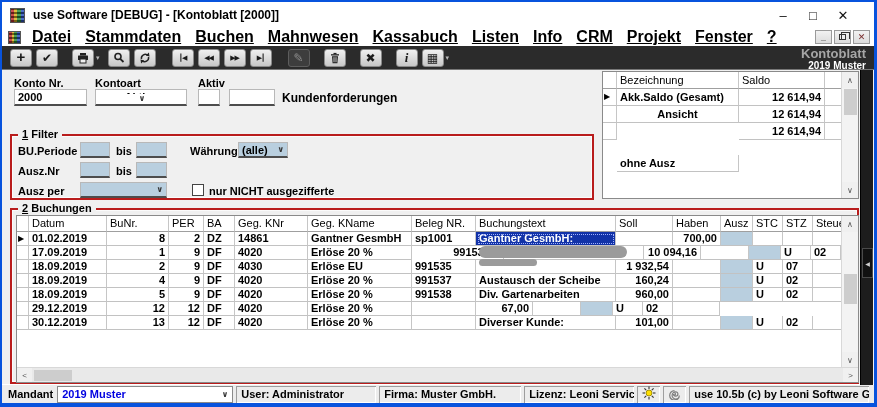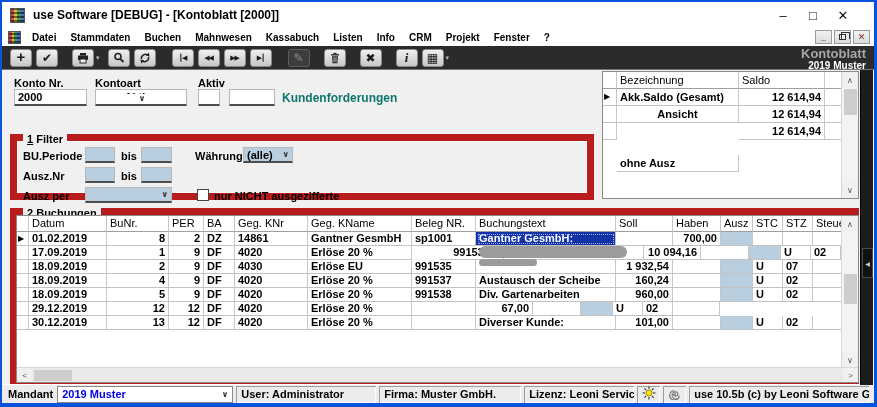--- a/index.html
+++ b/index.html
@@ -13,21 +13,21 @@
      background:
        repeating-linear-gradient(0deg, rgba(0,0,0,.45) 0 2px, rgba(255,255,255,.15) 2px 4px),
        linear-gradient(90deg,#c03030 0 25%,#d8b020 25% 50%,#2f8f3a 50% 75%,#2f55c0 75% 100%);
      border:1px solid #555;}
   .appicon.small{width:13px;height:13px;}
   .ttl{margin-left:8px;font-weight:bold;font-size:12px;white-space:nowrap;}
   .wctl{margin-left:auto;display:flex;align-items:center;padding-right:16px;}
   .wbtn{display:inline-block;width:30px;text-align:center;font-size:13px;color:#111;cursor:default;}
   
   .menubar{height:18px;background:#fff;display:flex;align-items:center;padding-left:6px;position:relative;}
-  .mi{font-weight:bold;font-size:10px;padding:0 7px;white-space:nowrap;}
+  .mi{font-weight:bold;font-size:16px;padding:0 7px;white-space:nowrap;text-decoration:underline;}
   .mi.first{margin-left:4px;}
   .mdictl{position:absolute;right:4px;top:2px;display:flex;gap:2px;}
   .mdibtn{width:17px;height:14px;background:linear-gradient(#f2f2f2,#dcdcdc);border:1px solid #9a9a9a;
           display:flex;align-items:center;justify-content:center;font-size:9px;font-weight:bold;color:#333;}
   .mdi-restore-shape{position:relative;width:7px;height:6px;border:1px solid #333;background:#eee;}
   .mdi-restore-shape::before{content:"";position:absolute;left:1px;top:-3px;width:7px;height:6px;border:1px solid #333;border-bottom:none;}
   .mdibtn .redx{color:#7a2f2f;}
   
   .toolbar{height:23px;background:#2b2b2b;display:flex;align-items:center;padding-left:4px;position:relative;}
   .tbtn{width:22px;height:18px;margin-left:4px;flex:0 0 auto;display:flex;align-items:center;justify-content:center;
@@ -44,22 +44,22 @@
   .tb2{color:#fff;font-weight:bold;font-size:10px;margin-top:1px;}
   
   .client{position:relative;height:315px;background:#f0f0f0;border-top:1px solid #777;}
   .lbl{position:absolute;font-weight:bold;font-size:11px;white-space:nowrap;}
   .field{position:absolute;height:17px;background:#fff;border:1px solid #b8b8b8;border-bottom:2px solid #4d4d4d;
          font-weight:bold;font-size:11px;padding:1px 3px;font-family:inherit;}
   .field.blue{background:#b9cfdf;}
   .dd{display:flex;align-items:center;}
   .dd .ddt{flex:1;overflow:hidden;white-space:nowrap;}
   .dd .chev{font-size:8px;color:#333;flex:0 0 auto;margin-left:2px;}
-  .acct{position:absolute;color:#0f766e;font-weight:bold;font-size:12px;}
-  .grp{position:absolute;border:7px solid #b91c1c;box-shadow:inset 0 0 0 1px #fbfbfb;}
+  .acct{position:absolute;color:#000000;font-weight:bold;font-size:12px;}
+  .grp{position:absolute;border:2px solid #b91c1c;box-shadow:inset 0 0 0 1px #fbfbfb;}
   .grplbl{position:absolute;top:-8px;left:6px;background:#f0f0f0;padding:0 4px;font-weight:bold;font-size:11px;}
   .grplbl u{text-decoration:underline;}
   .cb{position:absolute;width:12px;height:12px;background:#fff;border:1px solid #444;}
   
   .gridbox{position:absolute;background:#fff;border:1px solid #8a8a8a;overflow:hidden;}
   .trow{display:flex;}
   .tcell{flex:0 0 auto;border-right:1px solid #c6c6c6;border-bottom:1px solid #c2c2c2;
          height:14px;line-height:13px;padding:0 3px;font-size:11px;font-weight:bold;
          overflow:hidden;white-space:nowrap;}
   .thead .tcell{height:16px;line-height:15px;font-weight:normal;border-bottom:1px solid #9f9f9f;}

